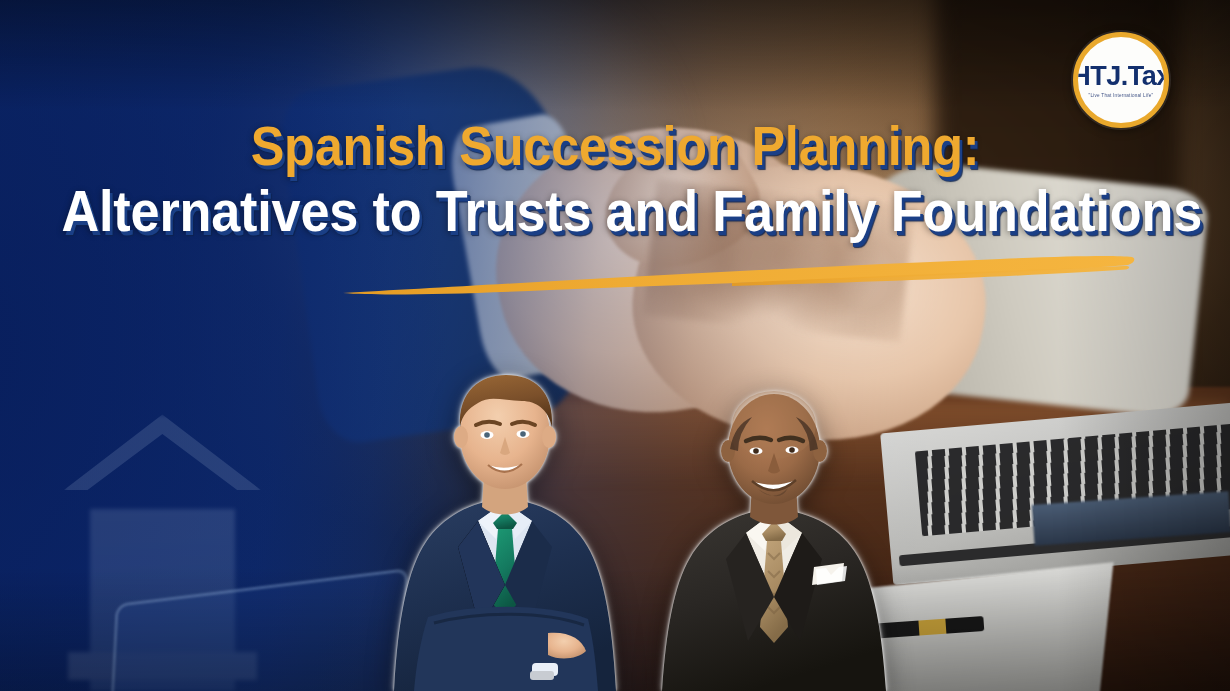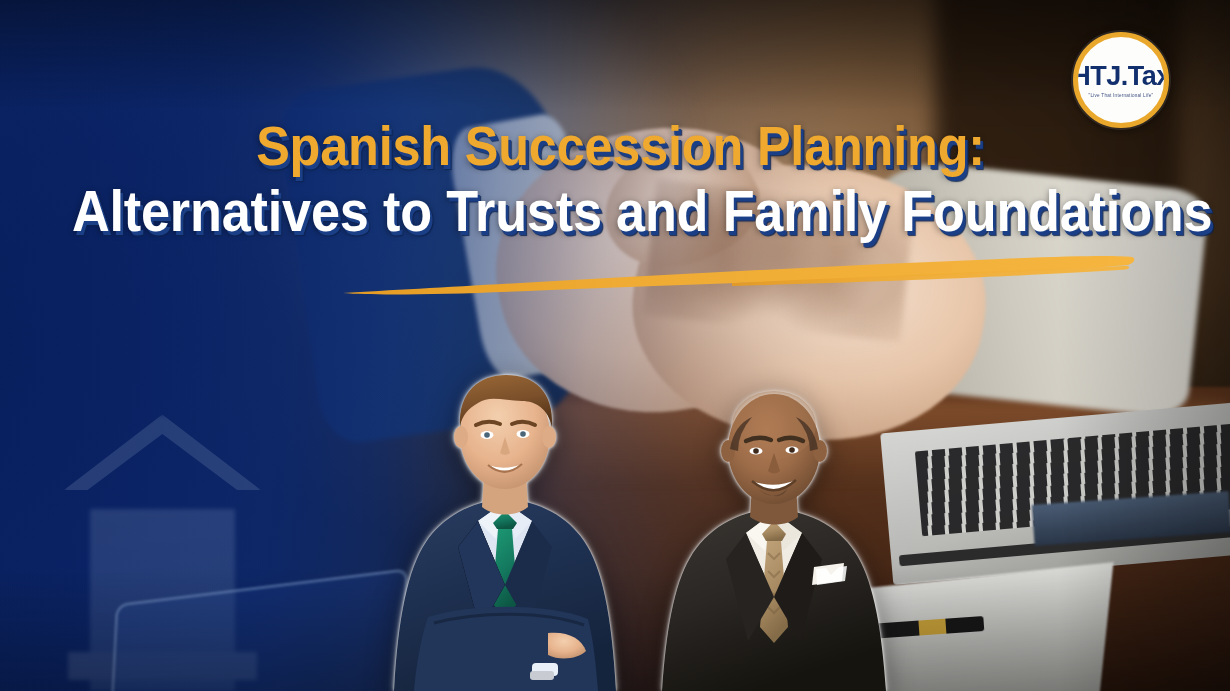--- a/index.html
+++ b/index.html
@@ -228,21 +228,20 @@
     color:#2a3f78;
     white-space:nowrap;
     opacity:.92;
   }
 
   
   .headline {
     position:absolute; left:0; right:0; top:118px;
     text-align:center;
     z-index:6;
-    margin-left:11px;
   }
   .line {
     font-family:"Liberation Sans", sans-serif;
     font-weight:700;
     line-height:1.0;
     white-space:nowrap;
     transform:scaleX(.90);
     transform-origin:center;
   }
   .line1 {

